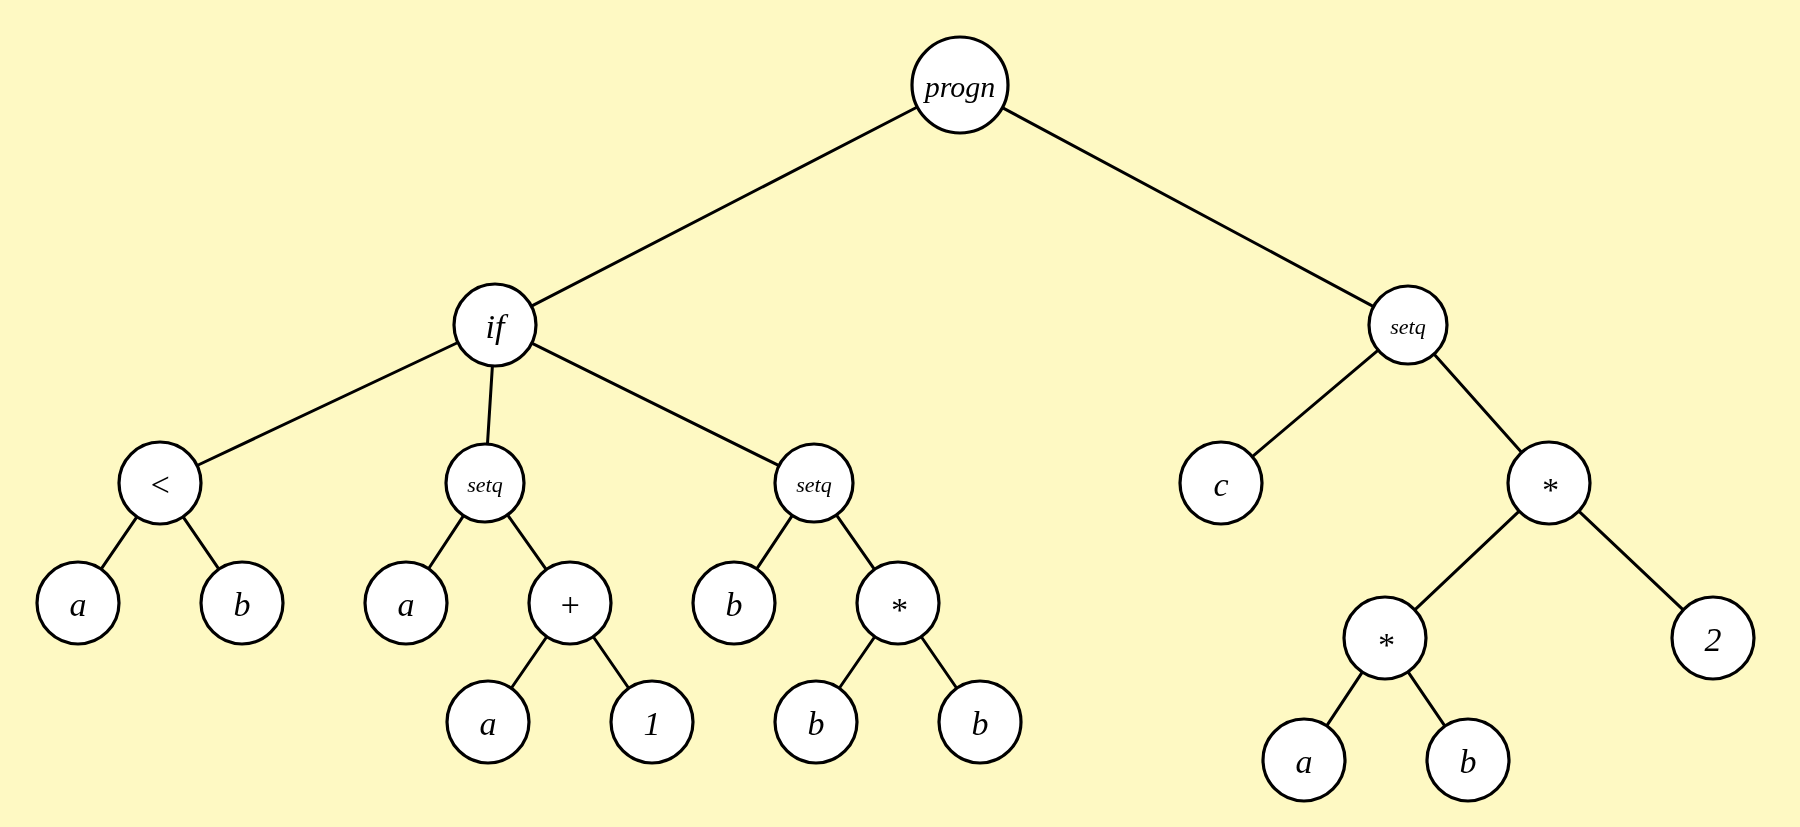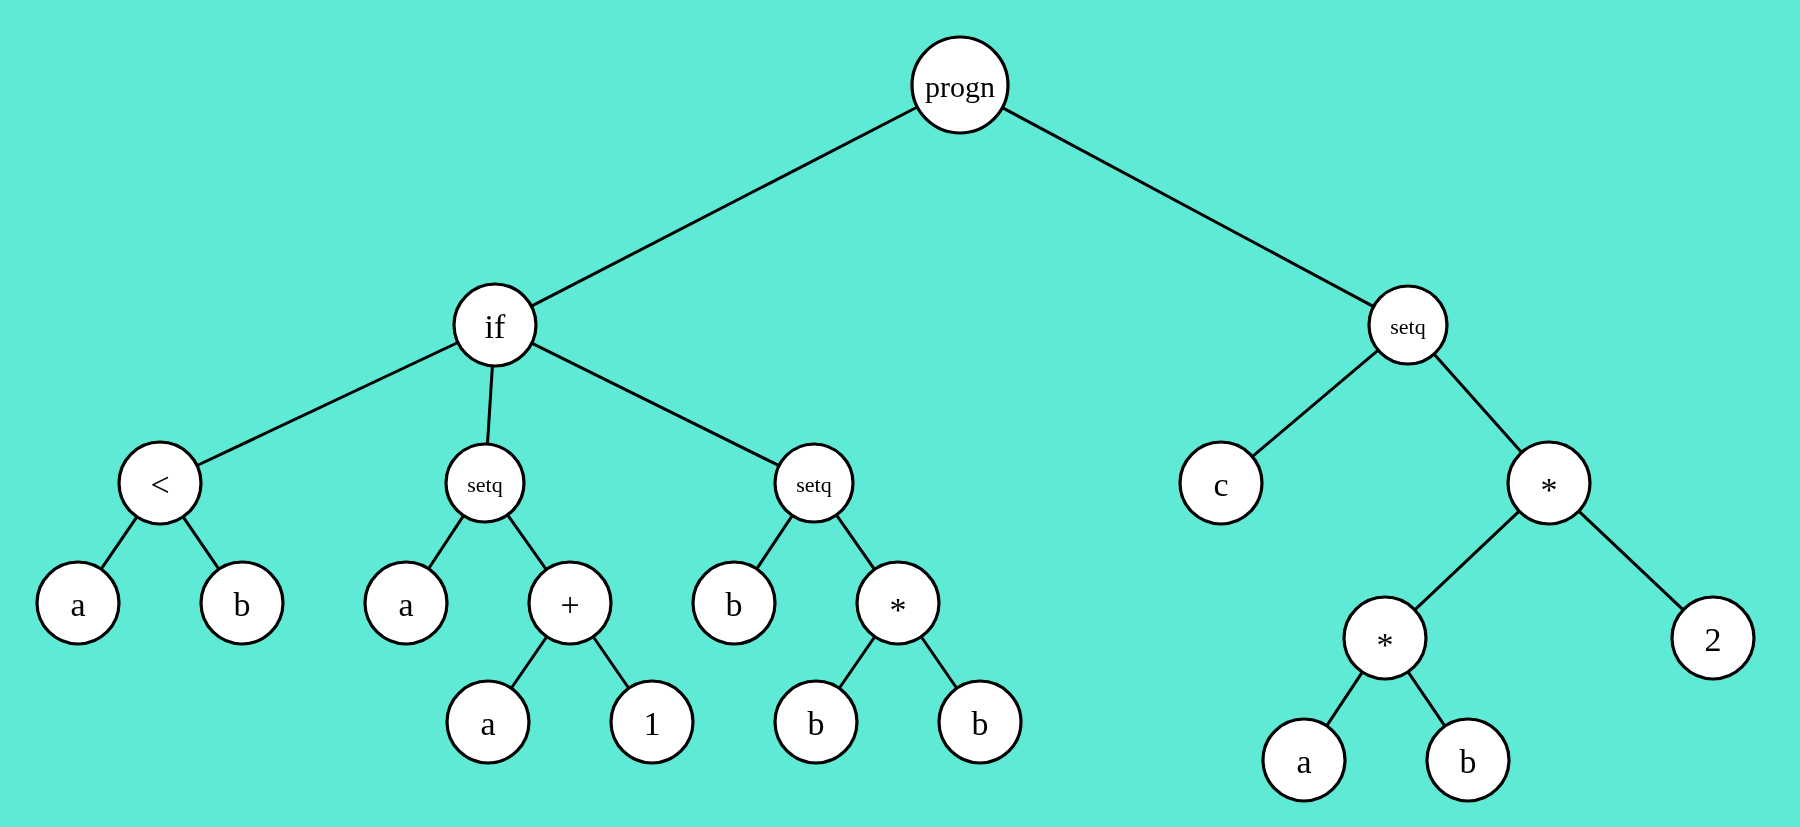--- a/index.html
+++ b/index.html
@@ -7,22 +7,23 @@
     padding: 0;
     background: #ffffff;
   }
   body {
     font-family: "Liberation Serif", "DejaVu Serif", serif;
   }
   #canvas-wrap {
     position: relative;
     width: 1800px;
     height: 827px;
-    background: #5eead4;
+    background: #fef9c3;
     overflow: hidden;
+    font-style: italic;
   }
   svg#tree-svg {
     position: absolute;
     top: 0;
     left: 0;
     width: 1800px;
     height: 827px;
     display: block;
   }
   .tree-edge {

